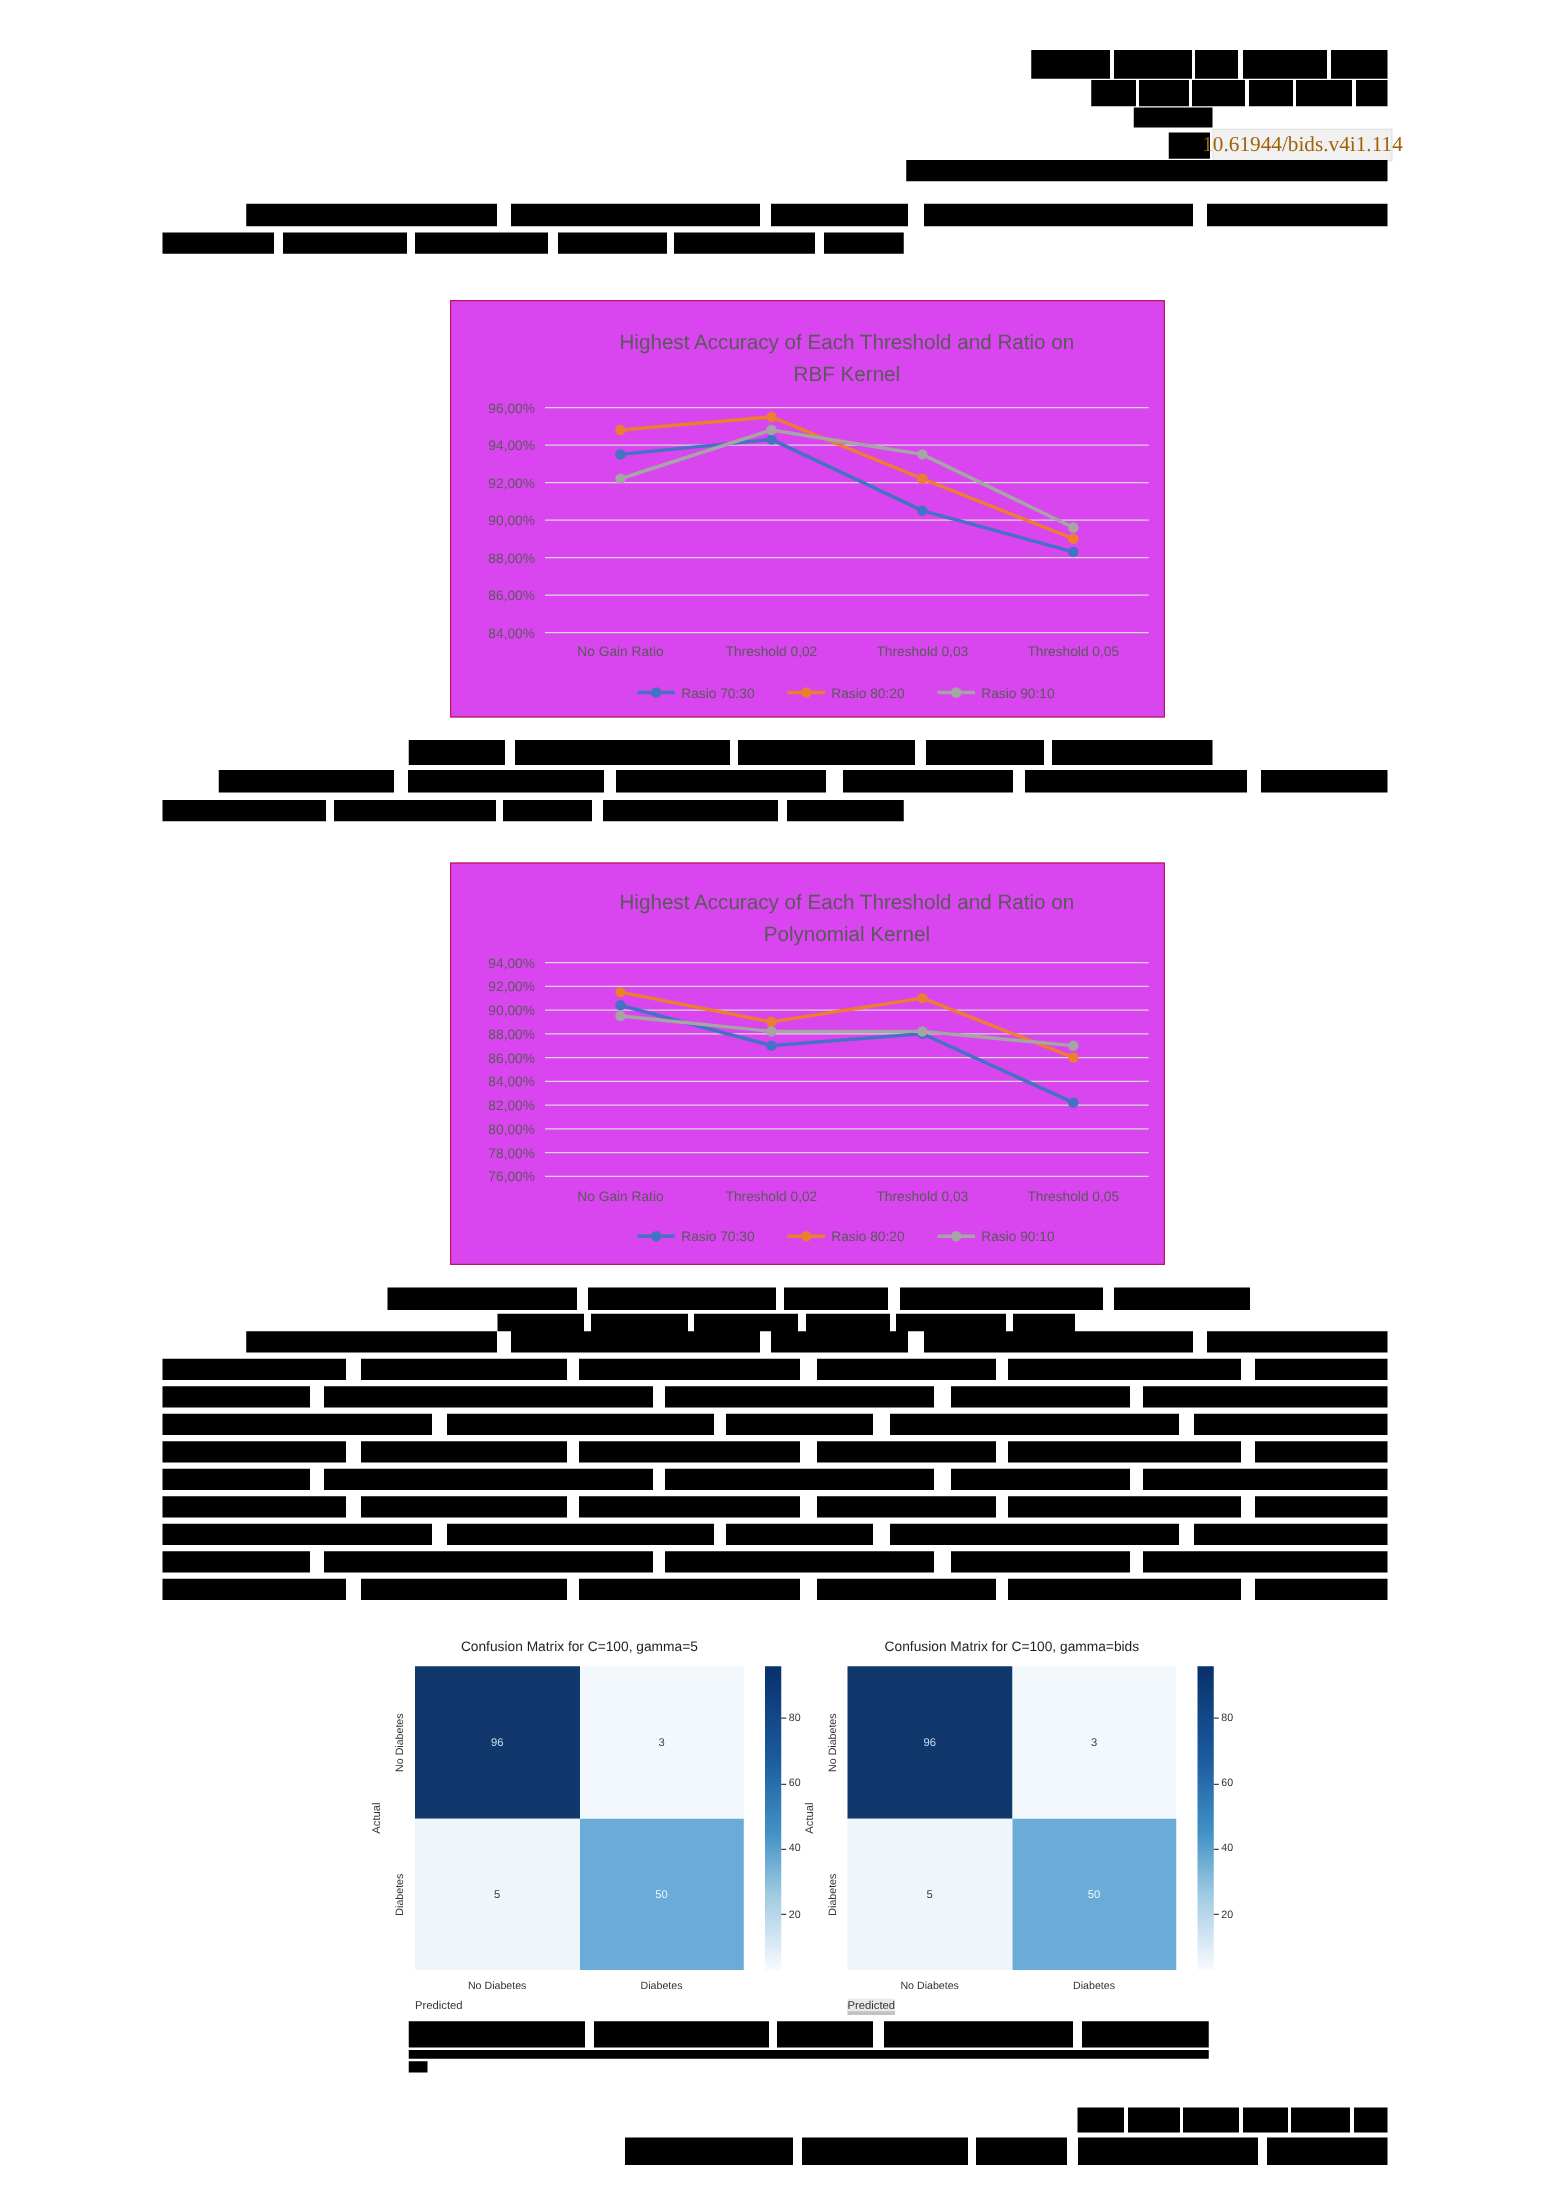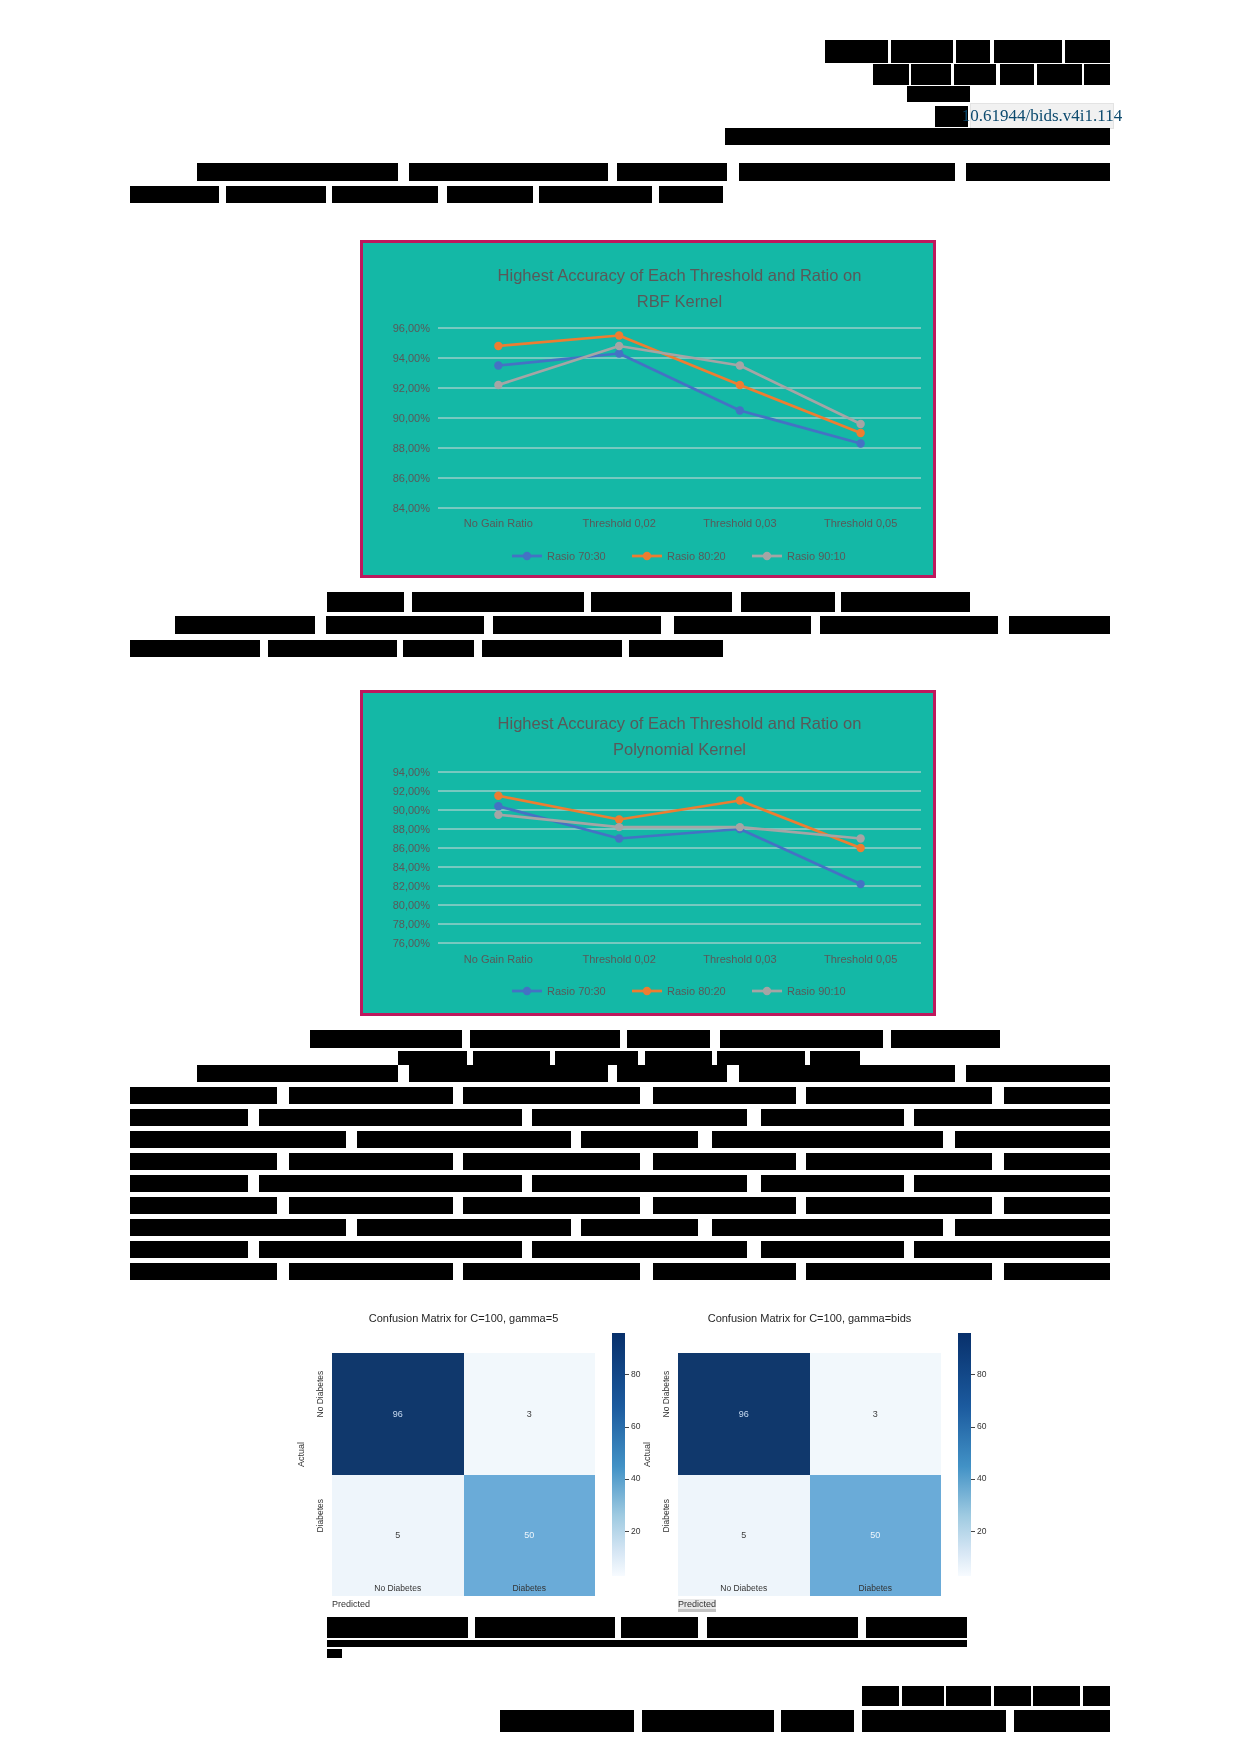--- a/index.html
+++ b/index.html
@@ -4,28 +4,28 @@
 <style>
   html,body{margin:0;padding:0;background:#ffffff;}
   .page{position:relative;width:1240px;height:1754px;background:#fff;margin:0 auto;
         font-family:"Liberation Sans",sans-serif;overflow:hidden;}
   .redact{position:absolute;background:#000;}
   .gapsA{background:linear-gradient(90deg,#000 0 22%,#fff 22% 23.2%,#000 23.2% 45%,#fff 45% 46%,#000 46% 58%,#fff 58% 59.4%,#000 59.4% 83%,#fff 83% 84.2%,#000 84.2% 100%);}
   .gapsB{background:linear-gradient(90deg,#000 0 15%,#fff 15% 16.2%,#000 16.2% 33%,#fff 33% 34%,#000 34% 52%,#fff 52% 53.4%,#000 53.4% 68%,#fff 68% 69%,#000 69% 88%,#fff 88% 89.2%,#000 89.2% 100%);}
   .gapsC{background:linear-gradient(90deg,#000 0 12%,#fff 12% 13.2%,#000 13.2% 40%,#fff 40% 41%,#000 41% 63%,#fff 63% 64.4%,#000 64.4% 79%,#fff 79% 80%,#000 80% 100%);}
   .doi-box{position:absolute;left:970px;top:103px;width:142px;height:24px;background:#f1f1f1;
            border:1px solid #e3e3e3;display:flex;align-items:center;justify-content:center;}
-  .doi-box span{font-family:"Liberation Serif",serif;font-size:17px;color:#0c4a6e;white-space:nowrap;}
-  .chartbox{position:absolute;background:#14b8a6;border:3px solid #be185d;}
+  .doi-box span{font-family:"Liberation Serif",serif;font-size:17px;color:#a16207;white-space:nowrap;}
+  .chartbox{position:absolute;background:#d946ef;border:1px solid #be185d;}
   .c1{left:360px;top:240px;width:570px;height:332px;}
   .c2{left:360px;top:690px;width:570px;height:320px;}
   svg text{font-family:"Liberation Sans",sans-serif;}
   
   .hm-title{position:absolute;width:400px;text-align:center;font-size:11px;color:#1f1f1f;}
-  .hm-cell{position:absolute;display:flex;align-items:center;justify-content:center;font-size:9px;margin-top:20px;}
+  .hm-cell{position:absolute;display:flex;align-items:center;justify-content:center;font-size:9px;}
   .hm-ytick{position:absolute;width:15px;display:flex;align-items:center;justify-content:center;
             font-size:8.5px;color:#333;writing-mode:vertical-rl;transform:rotate(180deg);}
   .hm-ylabel{position:absolute;width:14px;display:flex;align-items:center;justify-content:center;
              font-size:9px;color:#333;writing-mode:vertical-rl;transform:rotate(180deg);}
   .hm-xtick{position:absolute;text-align:center;font-size:8.5px;color:#333;}
   .hm-xlabel{position:absolute;text-align:left;font-size:9px;color:#333;}
   .hl-span{background:#e9e9e9;box-shadow:0 3px 0 #c2c2c2;}
   .hm-cbar{position:absolute;width:13px;height:243px;
            background:linear-gradient(180deg,#08306b 0%,#1b5a9e 30%,#4292c6 55%,#9ecae1 75%,#d6e6f4 90%,#f7fbff 100%);}
   .hm-cbtick{position:absolute;width:4px;height:1px;background:#444;}

